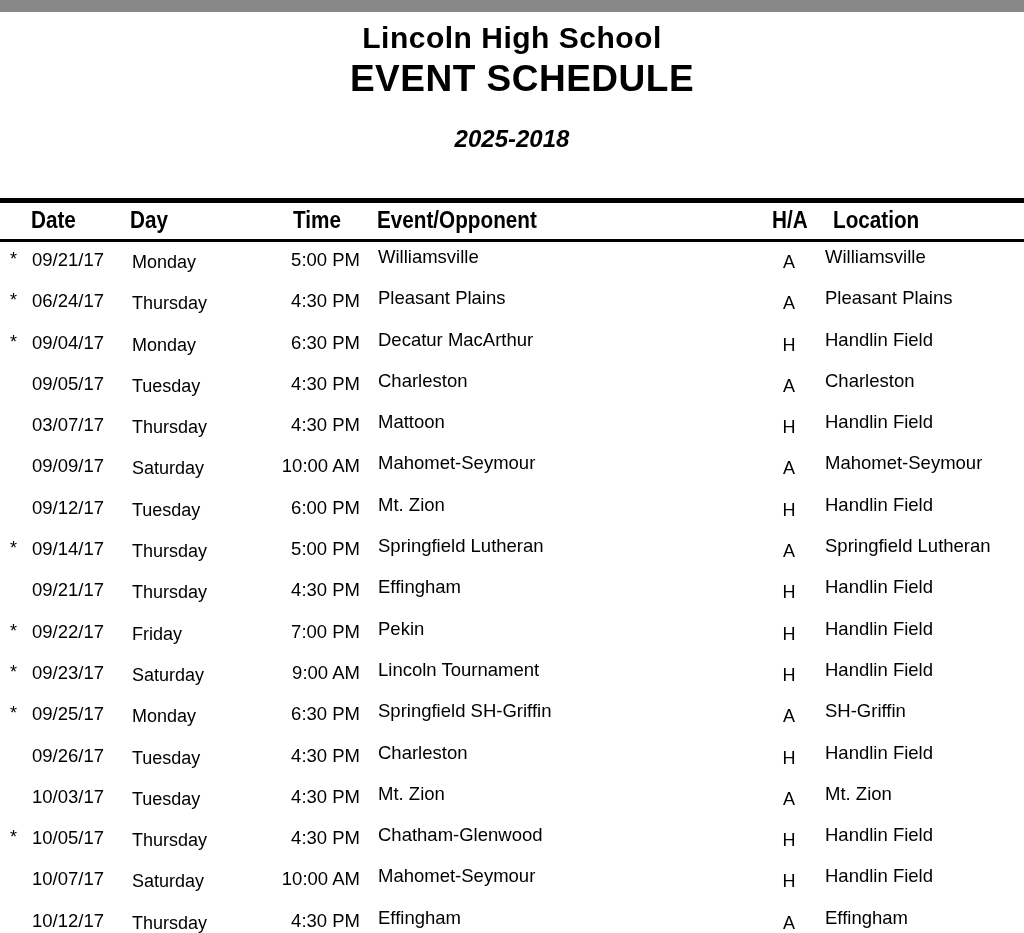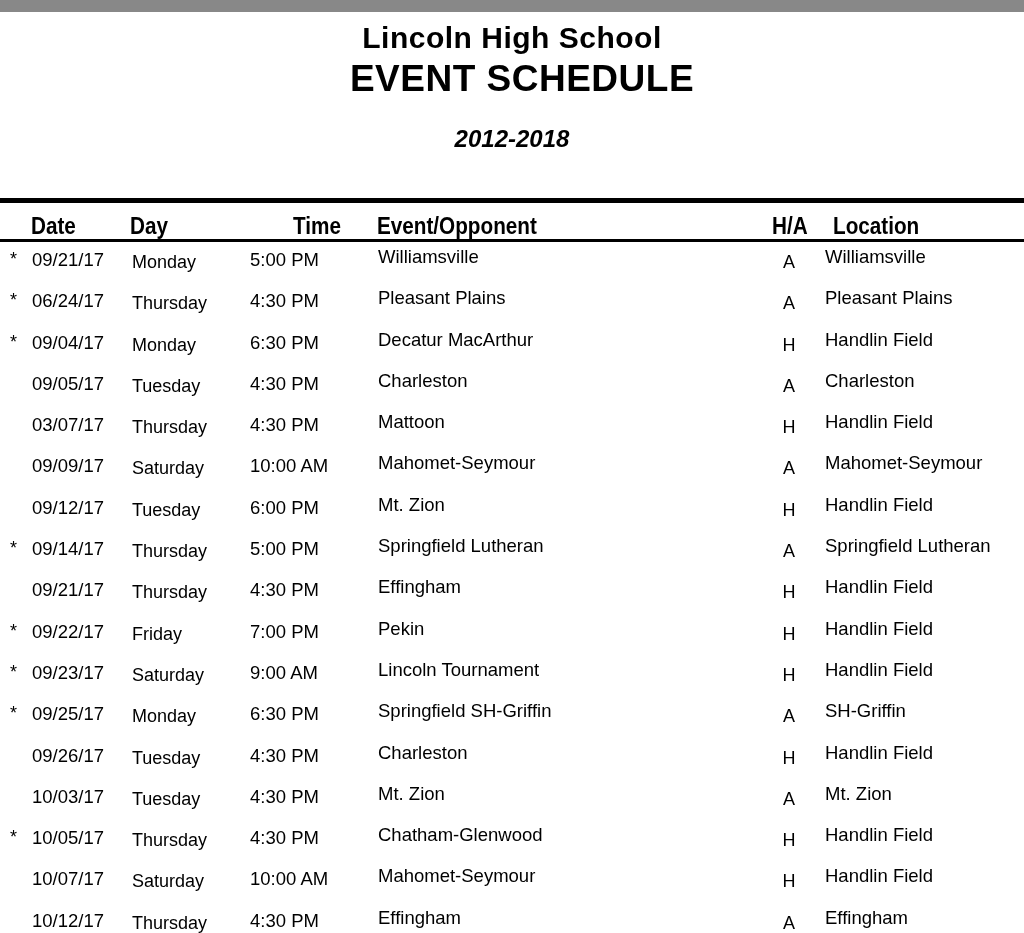--- a/index.html
+++ b/index.html
@@ -26,21 +26,21 @@
   .t-title  { top: 46px; font-size: 37px; font-weight: bold; letter-spacing: 0.5px; padding-left: 20px; }
   .t-season { top: 113px; font-size: 24px; font-weight: bold; font-style: italic; }
   .t-team   { top: 141px; font-size: 33px; font-style: italic; letter-spacing: 0.5px; }
 
   
   .rule { position: absolute; left: 0; width: 100%; background: var(--rule); }
   .rule-thick { top: 186px; height: 5px; }
   .rule-thin  { top: 227px; height: 3px; }
 
   
-  .header-row { position: absolute; top: 201px; left: 0; width: 100%; height: 32px; }
+  .header-row { position: absolute; top: 195px; left: 0; width: 100%; height: 32px; }
   .h {
     position: absolute;
     font-size: 23px;
     font-weight: bold;
     white-space: nowrap;
     transform: scaleX(0.9);
     transform-origin: left center;
   }
   .h-date  { left: 31px; }
   .h-day   { left: 130px; }
@@ -49,33 +49,33 @@
   .h-ha    { left: 772px; }
   .h-loc   { left: 833px; }
 
   
   #rows { position: absolute; top: 234px; left: 0; width: 100%; }
   .row { position: relative; height: 41.3px; width: 100%; }
   .c { position: absolute; white-space: nowrap; line-height: 1; }
   .c-star  { left: 10px;  top: 4px;  font-size: 18px; }
   .c-date  { left: 32px;  top: 5px;  font-size: 18.5px; }
   .c-day   { left: 132px; top: 7px;  width: 132px; text-align: left; font-size: 18px; }
-  .c-time  { left: 250px; top: 5px;  width: 110px; text-align: left; font-size: 18.5px; }
+  .c-time  { left: 250px; top: 5px;  width: 110px; text-align: right; font-size: 18.5px; }
   .c-event { left: 378px; top: 2px;  font-size: 18.5px; }
   .c-ha    { left: 771px; top: 7px;  width: 36px; text-align: center; font-size: 18px; }
   .c-loc   { left: 825px; top: 2px;  font-size: 18.5px; }
 </style>
 </head>
 <body>
 
 <div class="page">
 
   <div class="t-line t-school">Lincoln High School</div>
   <div class="t-line t-title">EVENT SCHEDULE</div>
-  <div class="t-line t-season">2012-2018</div>
+  <div class="t-line t-season">2025-2018</div>
 
   <div class="rule rule-thick"></div>
   <div class="rule rule-thin"></div>
 
   <div class="header-row">
     <span class="h h-date">Date</span>
     <span class="h h-day">Day</span>
     <span class="h h-time">Time</span>
     <span class="h h-event">Event/Opponent</span>
     <span class="h h-ha">H/A</span>

